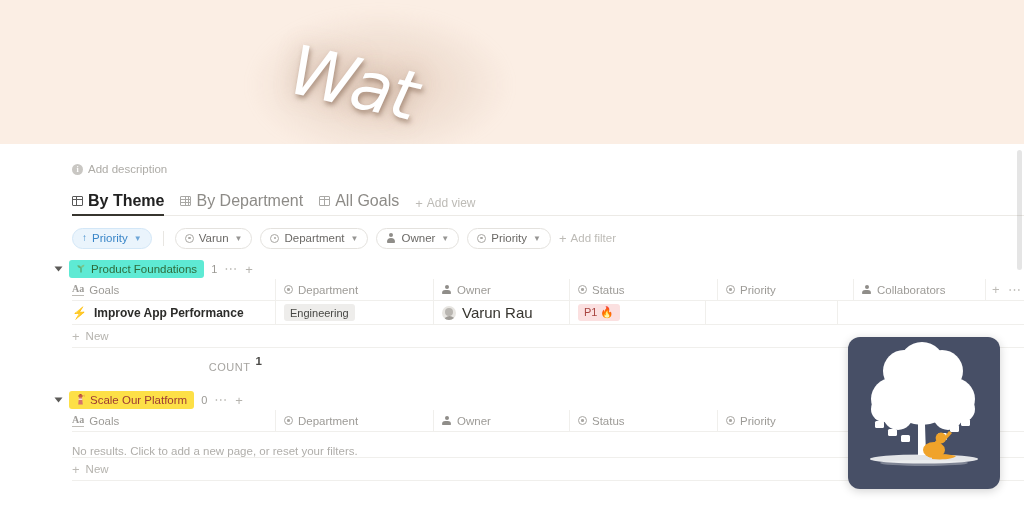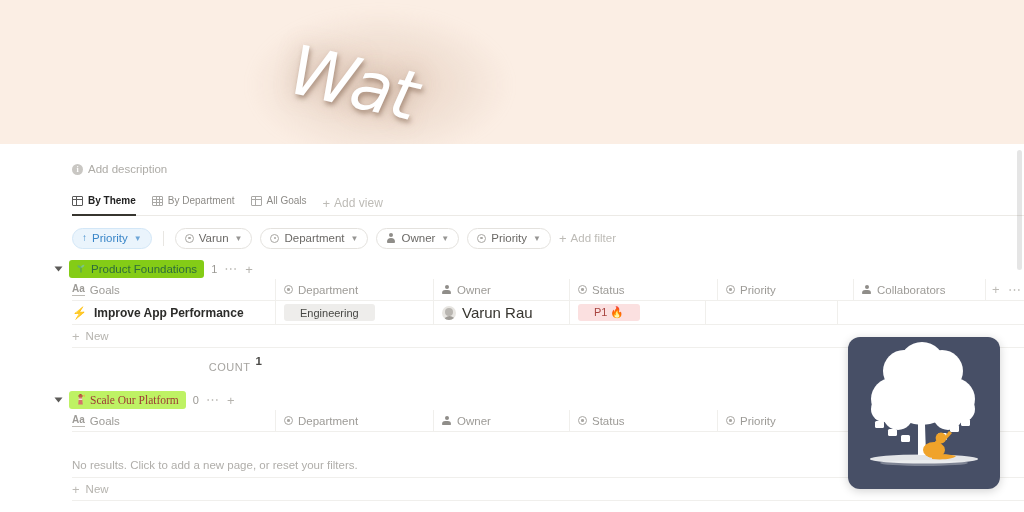--- a/index.html
+++ b/index.html
@@ -113,21 +113,21 @@
     margin-top: 12px;
     height: 24px;
     border-bottom: 1px solid #eceae6;
     padding-bottom: 0;
     width: 952px;
   }
   .tab {
     display: flex;
     align-items: center;
     gap: 5px;
-    font-size: 10px;
+    font-size: 16px;
     color: #8d8b87;
     padding-bottom: 5px;
     height: 24px;
     border-bottom: 2px solid transparent;
     margin-bottom: -1px;
     white-space: nowrap;
   }
   .tab.active { color: #222222; font-weight: bold; border-bottom-color: #37352f; }
   .tab .gicon { opacity: .75; }
 
@@ -238,22 +238,22 @@
   .grp-tag {
     display: inline-flex;
     align-items: center;
     gap: 5px;
     height: 18px;
     padding: 0 7px;
     border-radius: 3px;
     font-size: 11.5px;
     white-space: nowrap;
   }
-  .grp-tag.green { background: #84cc16; color: #2e6b3b; }
-  .grp-tag.red   { background: #bef264; color: #9c3a34; font-family: Liberation Serif, serif; }
+  .grp-tag.green { background: #5eead4; color: #2e6b3b; }
+  .grp-tag.red   { background: #fde047; color: #9c3a34; }
   .grp-count { font-size: 11px; color: #9b9994; }
   .dots { color:#b5b3ae; font-size: 13px; letter-spacing: 1px; line-height: 8px; }
   .grp-plus { color:#b5b3ae; font-size: 13px; line-height: 1; }
 
   .table { width: 952px; }
   .trow {
     display: flex;
     align-items: center;
     height: 24px;
     border-bottom: 1px solid #f0efec;
@@ -274,30 +274,30 @@
   .c-owner { width: 136px; padding-left: 8px; gap: 6px; }
   .c-status{ width: 148px; padding-left: 8px; }
   .c-prio  { width: 136px; padding-left: 8px; }
   .c-collab{ width: 132px; padding-left: 8px; }
   .c-actions { width: 38px; display:flex; align-items:center; justify-content:space-between; padding-left: 6px; padding-right: 2px; }
 
   .th { color: #9d9b97; display: flex; align-items: center; gap: 5px; }
   .th .aa {
     font-size: 10px; font-weight: bold; color:#9d9b97;
     border-bottom: 1.3px solid #bdbbb6; line-height: 10px; padding-bottom:1px;
-    font-family: Liberation Sans, sans-serif;
+    font-family: Liberation Serif, serif;
     text-align: center;
   }
 
   .goal-title { font-size: 12px; color: #2c2c2a; font-weight: bold; }
   .bolt { color: #f5a623; font-size: 12px; line-height: 1; }
 
   .pill {
     display: inline-flex; align-items: center; gap: 4px;
-    height: 17px; padding: 0 16px; border-radius: 3px;
+    height: 17px; padding: 0 6px; border-radius: 3px;
     font-size: 11px; white-space: nowrap;
   }
   .pill.gray   { background: #eeedeb; color: #474744; }
   .pill.yellow { background: #fbf0d4; color: #7a6224; }
   .pill.pink   { background: #fbe0e0; color: #a8443f; }
 
   .avatar {
     width: 14px; height: 14px; border-radius: 50%;
     background: #e7e5e1;
     position: relative; flex: none; overflow: hidden;
@@ -325,25 +325,24 @@
   .count-cell {
     width: 204px; display:flex; align-items:center; justify-content:flex-end;
     padding-right: 14px; gap: 5px;
   }
   .count-label {
     font-size: 11px; color: #a6a4a0; letter-spacing: .55px; text-transform: uppercase; margin-top: 12px;
   }
   .count-val { font-size: 11.5px; color: #4b4a47; font-weight: bold; }
 
   .noresults {
-    display: flex; align-items: center;
+    display: flex; align-items: flex-end;
     height: 26px; width: 952px;
     font-size: 11.5px; color: #b0aeaa;
     border-bottom: 1px solid #f0efec;
-    margin-top: 20px;
   }
 
   
   .illus {
     position: absolute;
     left: 848px; top: 337px;
     width: 152px; height: 152px;
     background: #474f66;
     border-radius: 12px;
     box-shadow: 0 2px 10px rgba(0,0,0,0.18);

